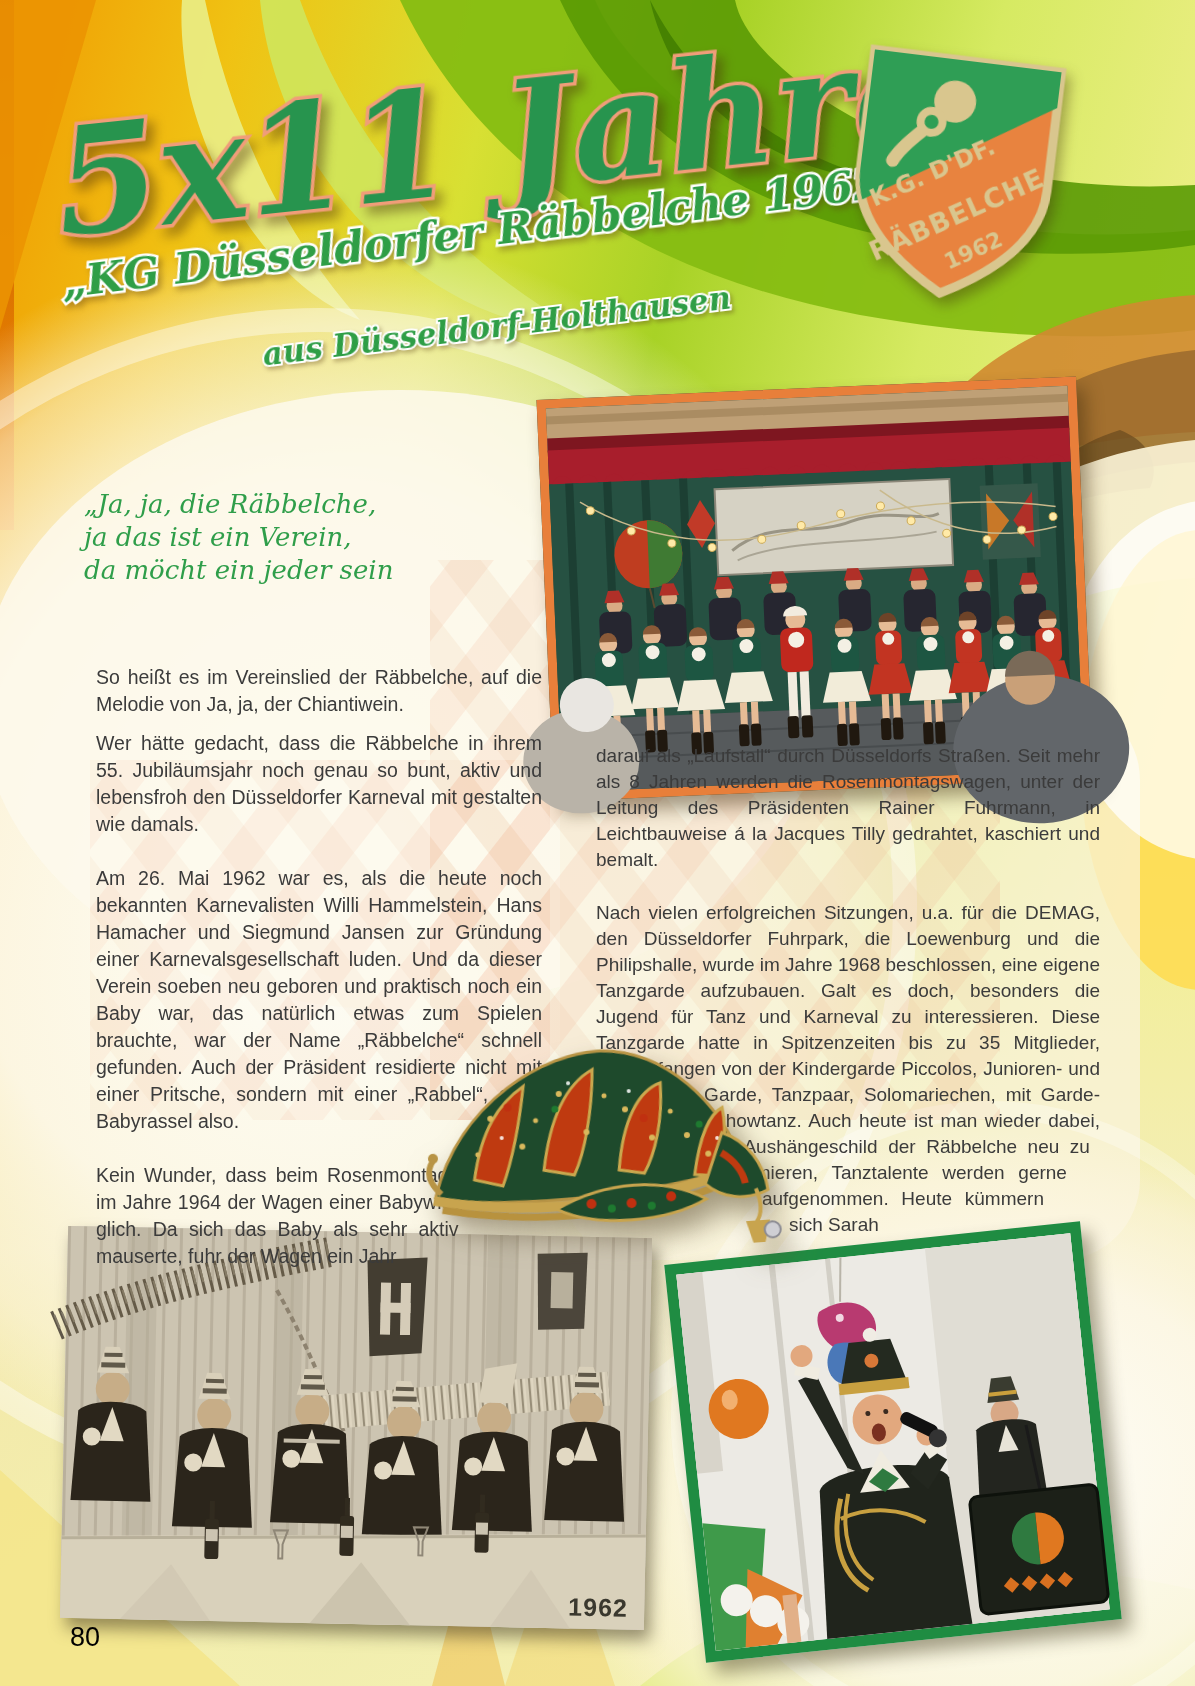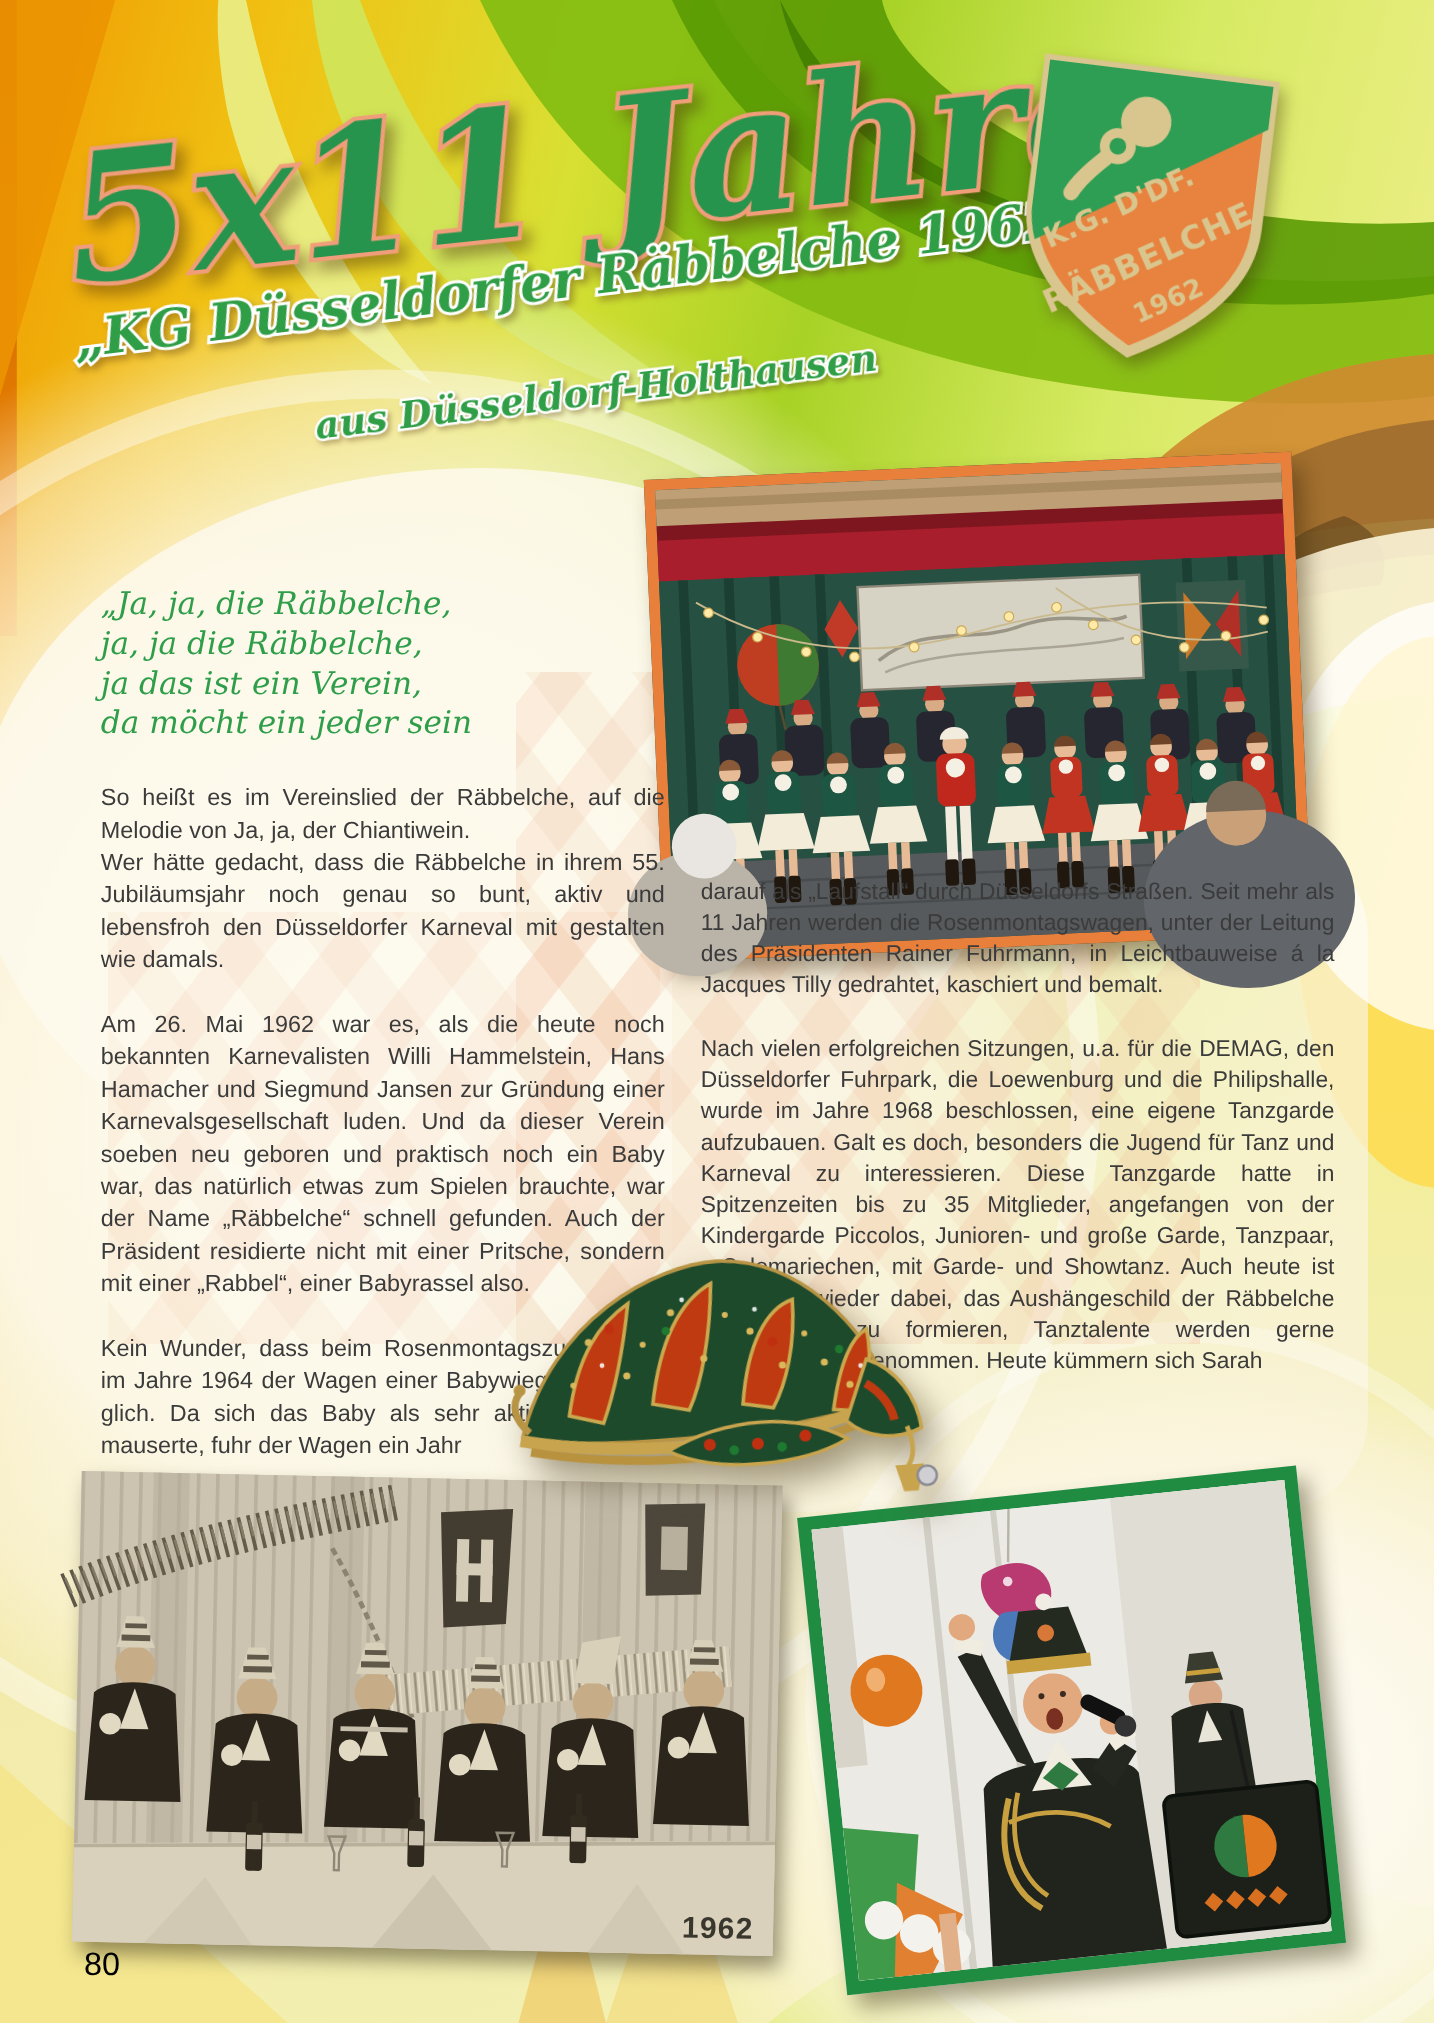--- a/index.html
+++ b/index.html
@@ -25,21 +25,21 @@
              filter:drop-shadow(5px 7px 7px rgba(60,40,10,.4));z-index:6;}
   .crest text{font-family:"DejaVu Sans",sans-serif;font-weight:bold;fill:#d9c68e;}
 
   
   .quote{left:84px;top:472px;z-index:5;color:#2f9e4a;
          font-family:"DejaVu Serif",serif;font-style:italic;
          font-size:26px;line-height:33px;margin-top:16px;}
 
   
   .col{z-index:5;color:#3b3b3b;text-align:justify;}
-  .col p{margin:0;}
+  .col p{margin:12px;}
   .col p.gap{margin-top:27px;}
   .left-col{left:84px;top:652px;width:470px;font-size:19.5px;line-height:27px;}
   .right-col{left:584px;top:731px;width:528px;font-size:19px;line-height:26px;}
   .float-cap{float:left;width:205px;height:505px;
              shape-outside:polygon(0% 64%, 100% 100%, 0% 100%);}
   .float-photo{float:right;width:105px;height:505px;
              shape-outside:polygon(100% 80%, 15% 100%, 100% 100%);}
   .float-capL{float:right;width:115px;height:130px;
              shape-outside:polygon(65% 0%, 0% 100%, 100% 100%, 100% 0%);}
 
@@ -154,37 +154,36 @@
       <circle cx="79" cy="79" r="11" fill="none" stroke="#d9c68e" stroke-width="8"></circle>
       <path d="M70,90 C57,103 49,113 45,122" stroke="#d9c68e" stroke-width="13" stroke-linecap="round" fill="none"></path>
     </g>
     <text x="90" y="136" font-size="24" text-anchor="middle" transform="rotate(-31 90 136)">K.G. D'DF.</text>
     <text x="120" y="176" font-size="27" letter-spacing="1" text-anchor="middle" transform="rotate(-31 120 176)">RÄBBELCHE</text>
     <text x="140" y="208" font-size="22" text-anchor="middle" transform="rotate(-31 140 208)">1962</text>
   </svg>
 
   <div class="abs quote">
     <div>„Ja, ja, die Räbbelche,</div>
-    <div>ja, ja die Räbbelche,</div>
     <div>ja das ist ein Verein,</div>
     <div>da möcht ein jeder sein</div>
   </div>
 
   <div class="abs col left-col">
     <p>So heißt es im Vereinslied der Räbbelche, auf die Melodie von Ja, ja, der Chiantiwein.</p>
     <p>Wer hätte gedacht, dass die Räbbelche in ihrem 55. Jubiläumsjahr noch genau so bunt, aktiv und lebensfroh den Düsseldorfer Karneval mit gestalten wie damals.</p>
     <p class="gap">Am 26. Mai 1962 war es, als die heute noch bekannten Karnevalisten Willi Hammelstein, Hans Hamacher und Siegmund Jansen zur Gründung einer Karnevalsgesellschaft luden. Und da dieser Verein soeben neu geboren und praktisch noch ein Baby war, das natürlich etwas zum Spielen brauchte, war der Name „Räbbelche“ schnell gefunden. Auch der Präsident residierte nicht mit einer Pritsche, sondern mit einer „Rabbel“, einer Babyrassel also.</p>
     <div class="float-capL"></div>
     <p class="gap">Kein Wunder, dass beim Rosenmontagszug im Jahre 1964 der Wagen einer Babywiege glich. Da sich das Baby als sehr aktiv mauserte, fuhr der Wagen ein Jahr</p>
   </div>
 
   <div class="abs col right-col">
     <div class="float-cap"></div>
     <div class="float-photo"></div>
-    <p>darauf als „Laufstall“ durch Düsseldorfs Straßen. Seit mehr als 11 Jahren werden die Rosenmontagswagen, unter der Leitung des Präsidenten Rainer Fuhrmann, in Leichtbauweise á la Jacques Tilly gedrahtet, kaschiert und bemalt.</p>
+    <p>darauf als „Laufstall“ durch Düsseldorfs Straßen. Seit mehr als 8 Jahren werden die Rosenmontagswagen, unter der Leitung des Präsidenten Rainer Fuhrmann, in Leichtbauweise á la Jacques Tilly gedrahtet, kaschiert und bemalt.</p>
     <p class="gap">Nach vielen erfolgreichen Sitzungen, u.a. für die DEMAG, den Düsseldorfer Fuhrpark, die Loewenburg und die Philipshalle, wurde im Jahre 1968 beschlossen, eine eigene Tanzgarde aufzubauen. Galt es doch, besonders die Jugend für Tanz und Karneval zu interessieren. Diese Tanzgarde hatte in Spitzenzeiten bis zu 35 Mitglieder, angefangen von der Kindergarde Piccolos, Junioren- und große Garde, Tanzpaar, Solomariechen, mit Garde- und Showtanz. Auch heute ist man wieder dabei, das Aushängeschild der Räbbelche neu zu formieren, Tanztalente werden gerne aufgenommen. Heute kümmern sich Sarah</p>
   </div>
 
   <div class="abs dance-photo">
     <svg width="522" height="384" viewBox="0 0 522 384">
       <defs>
         <g id="dG">
           <circle cx="0" cy="0" r="9" fill="#e6bb95"></circle>
           <path d="M-9,-2 a9,9 0 0 1 18,0 Z" fill="#8a5a38"></path>
           <rect x="-14" y="7" width="28" height="36" rx="7" fill="#1d5642"></rect>

